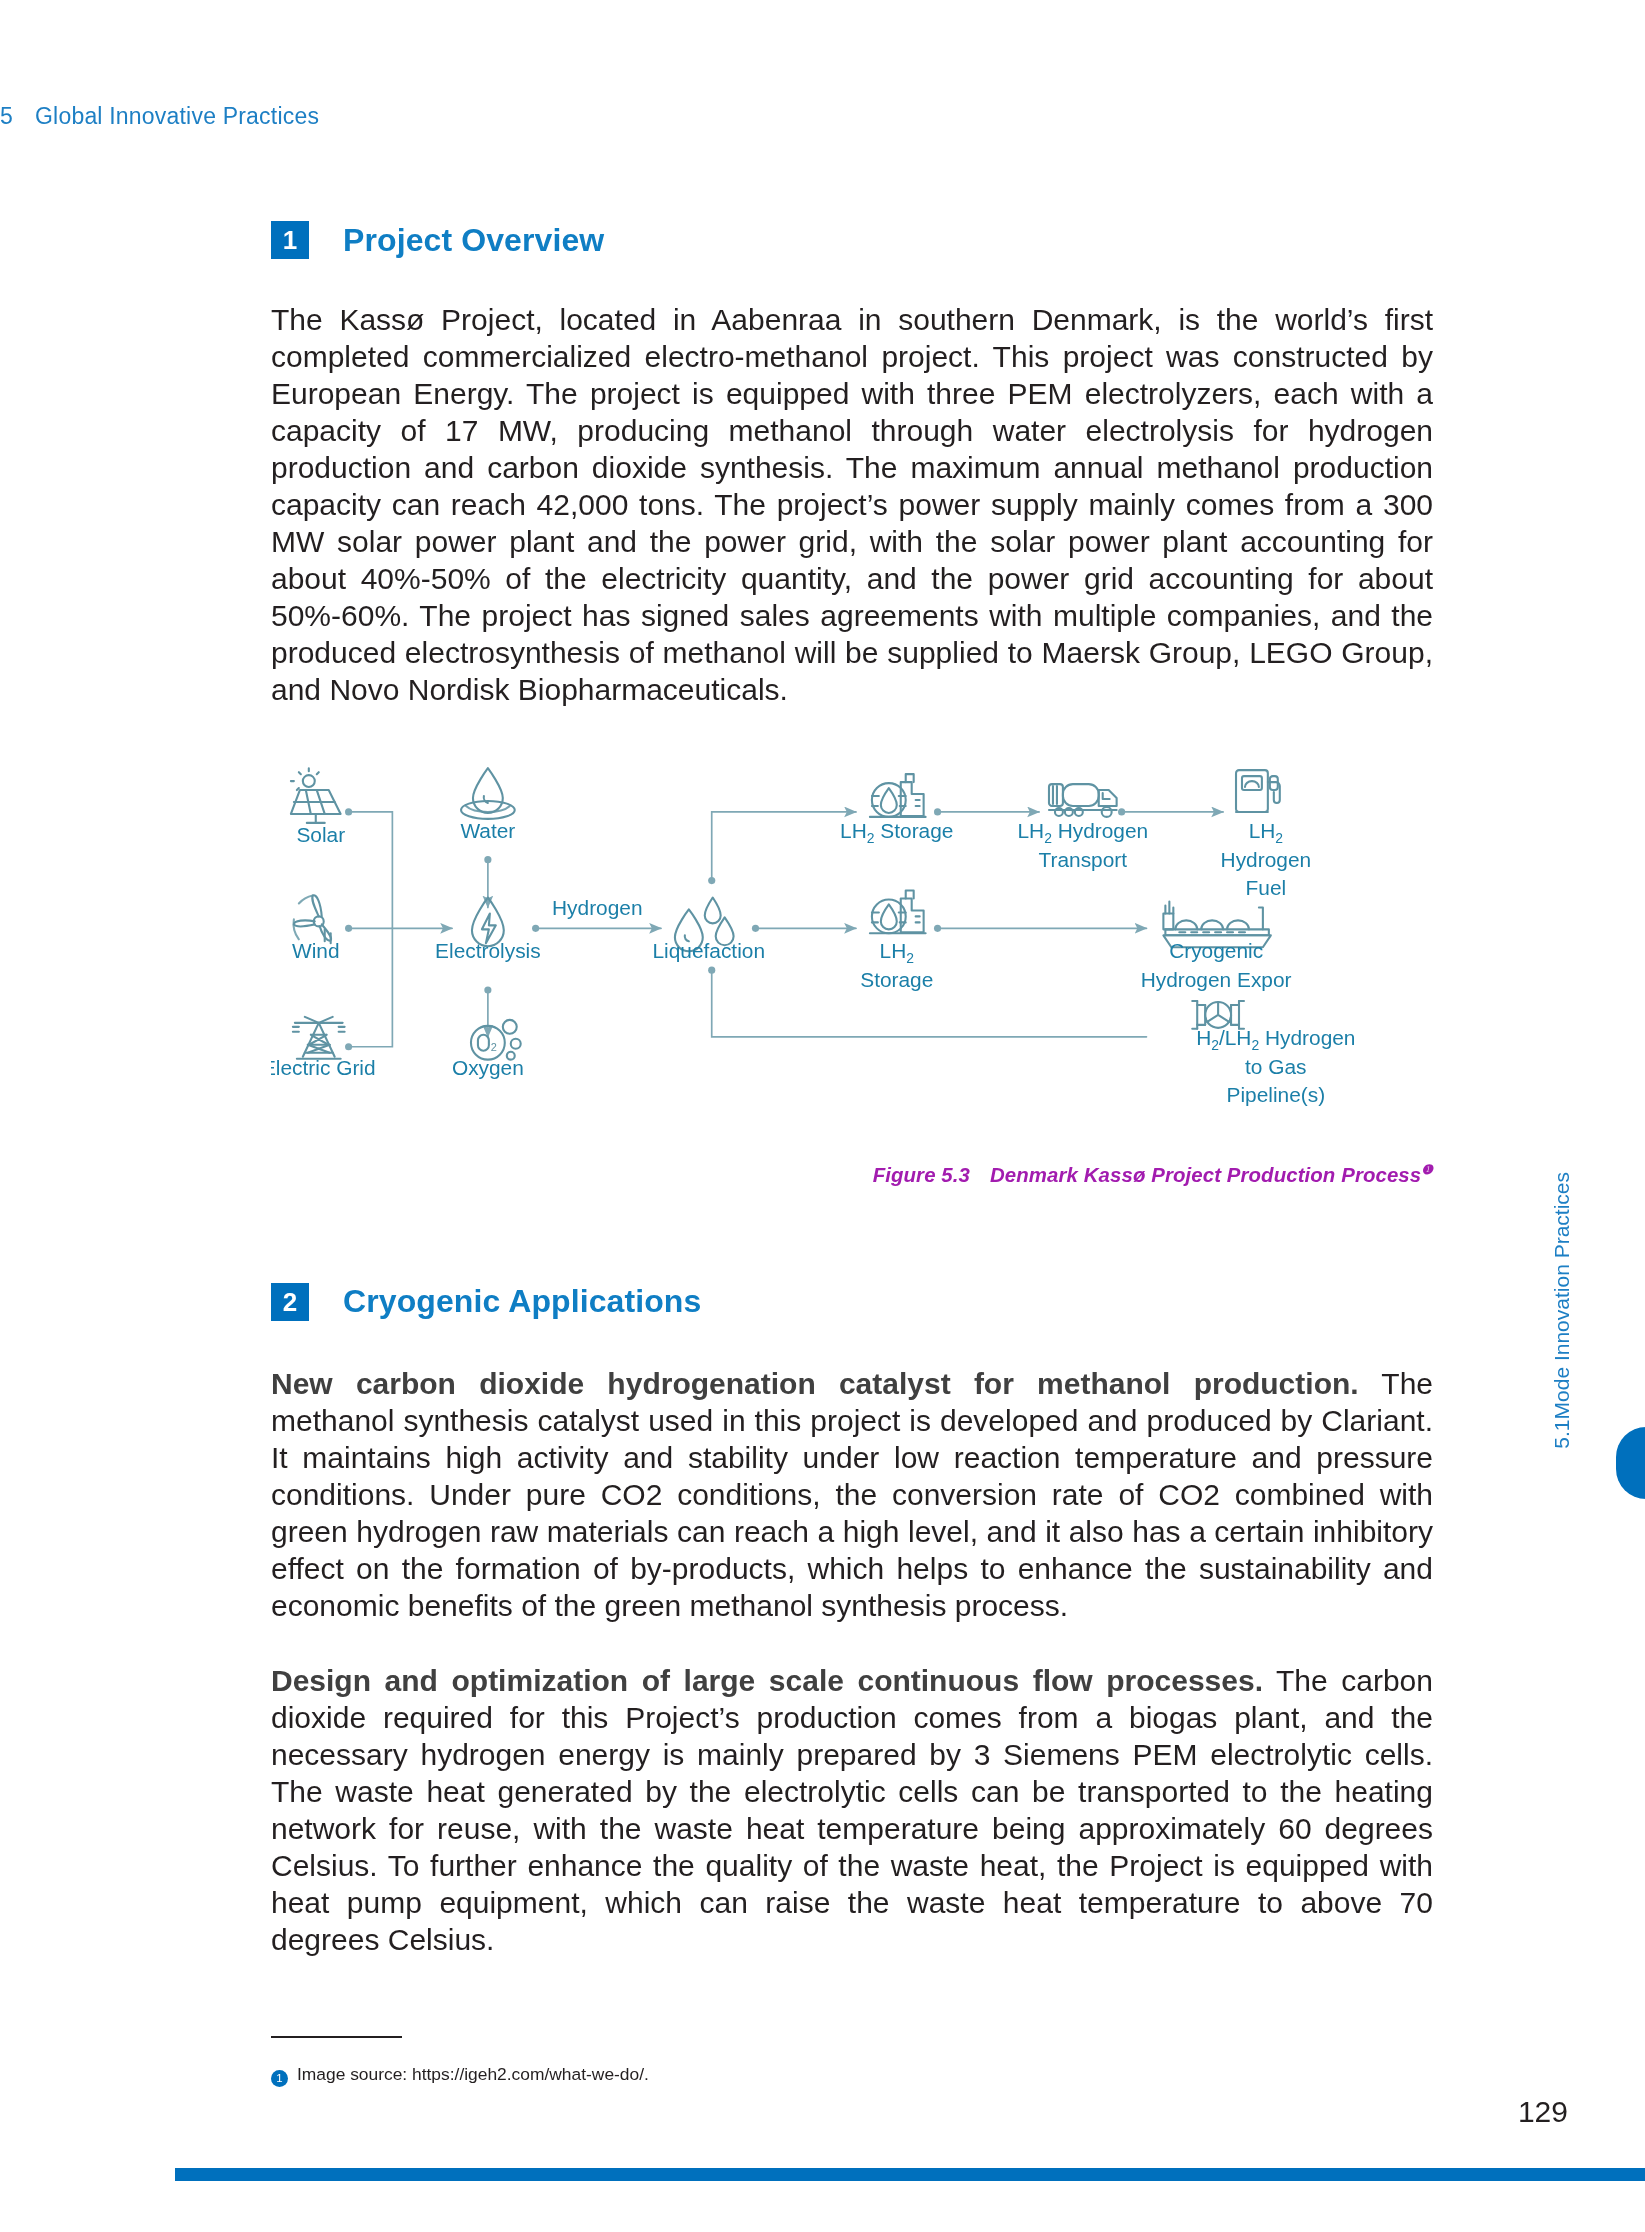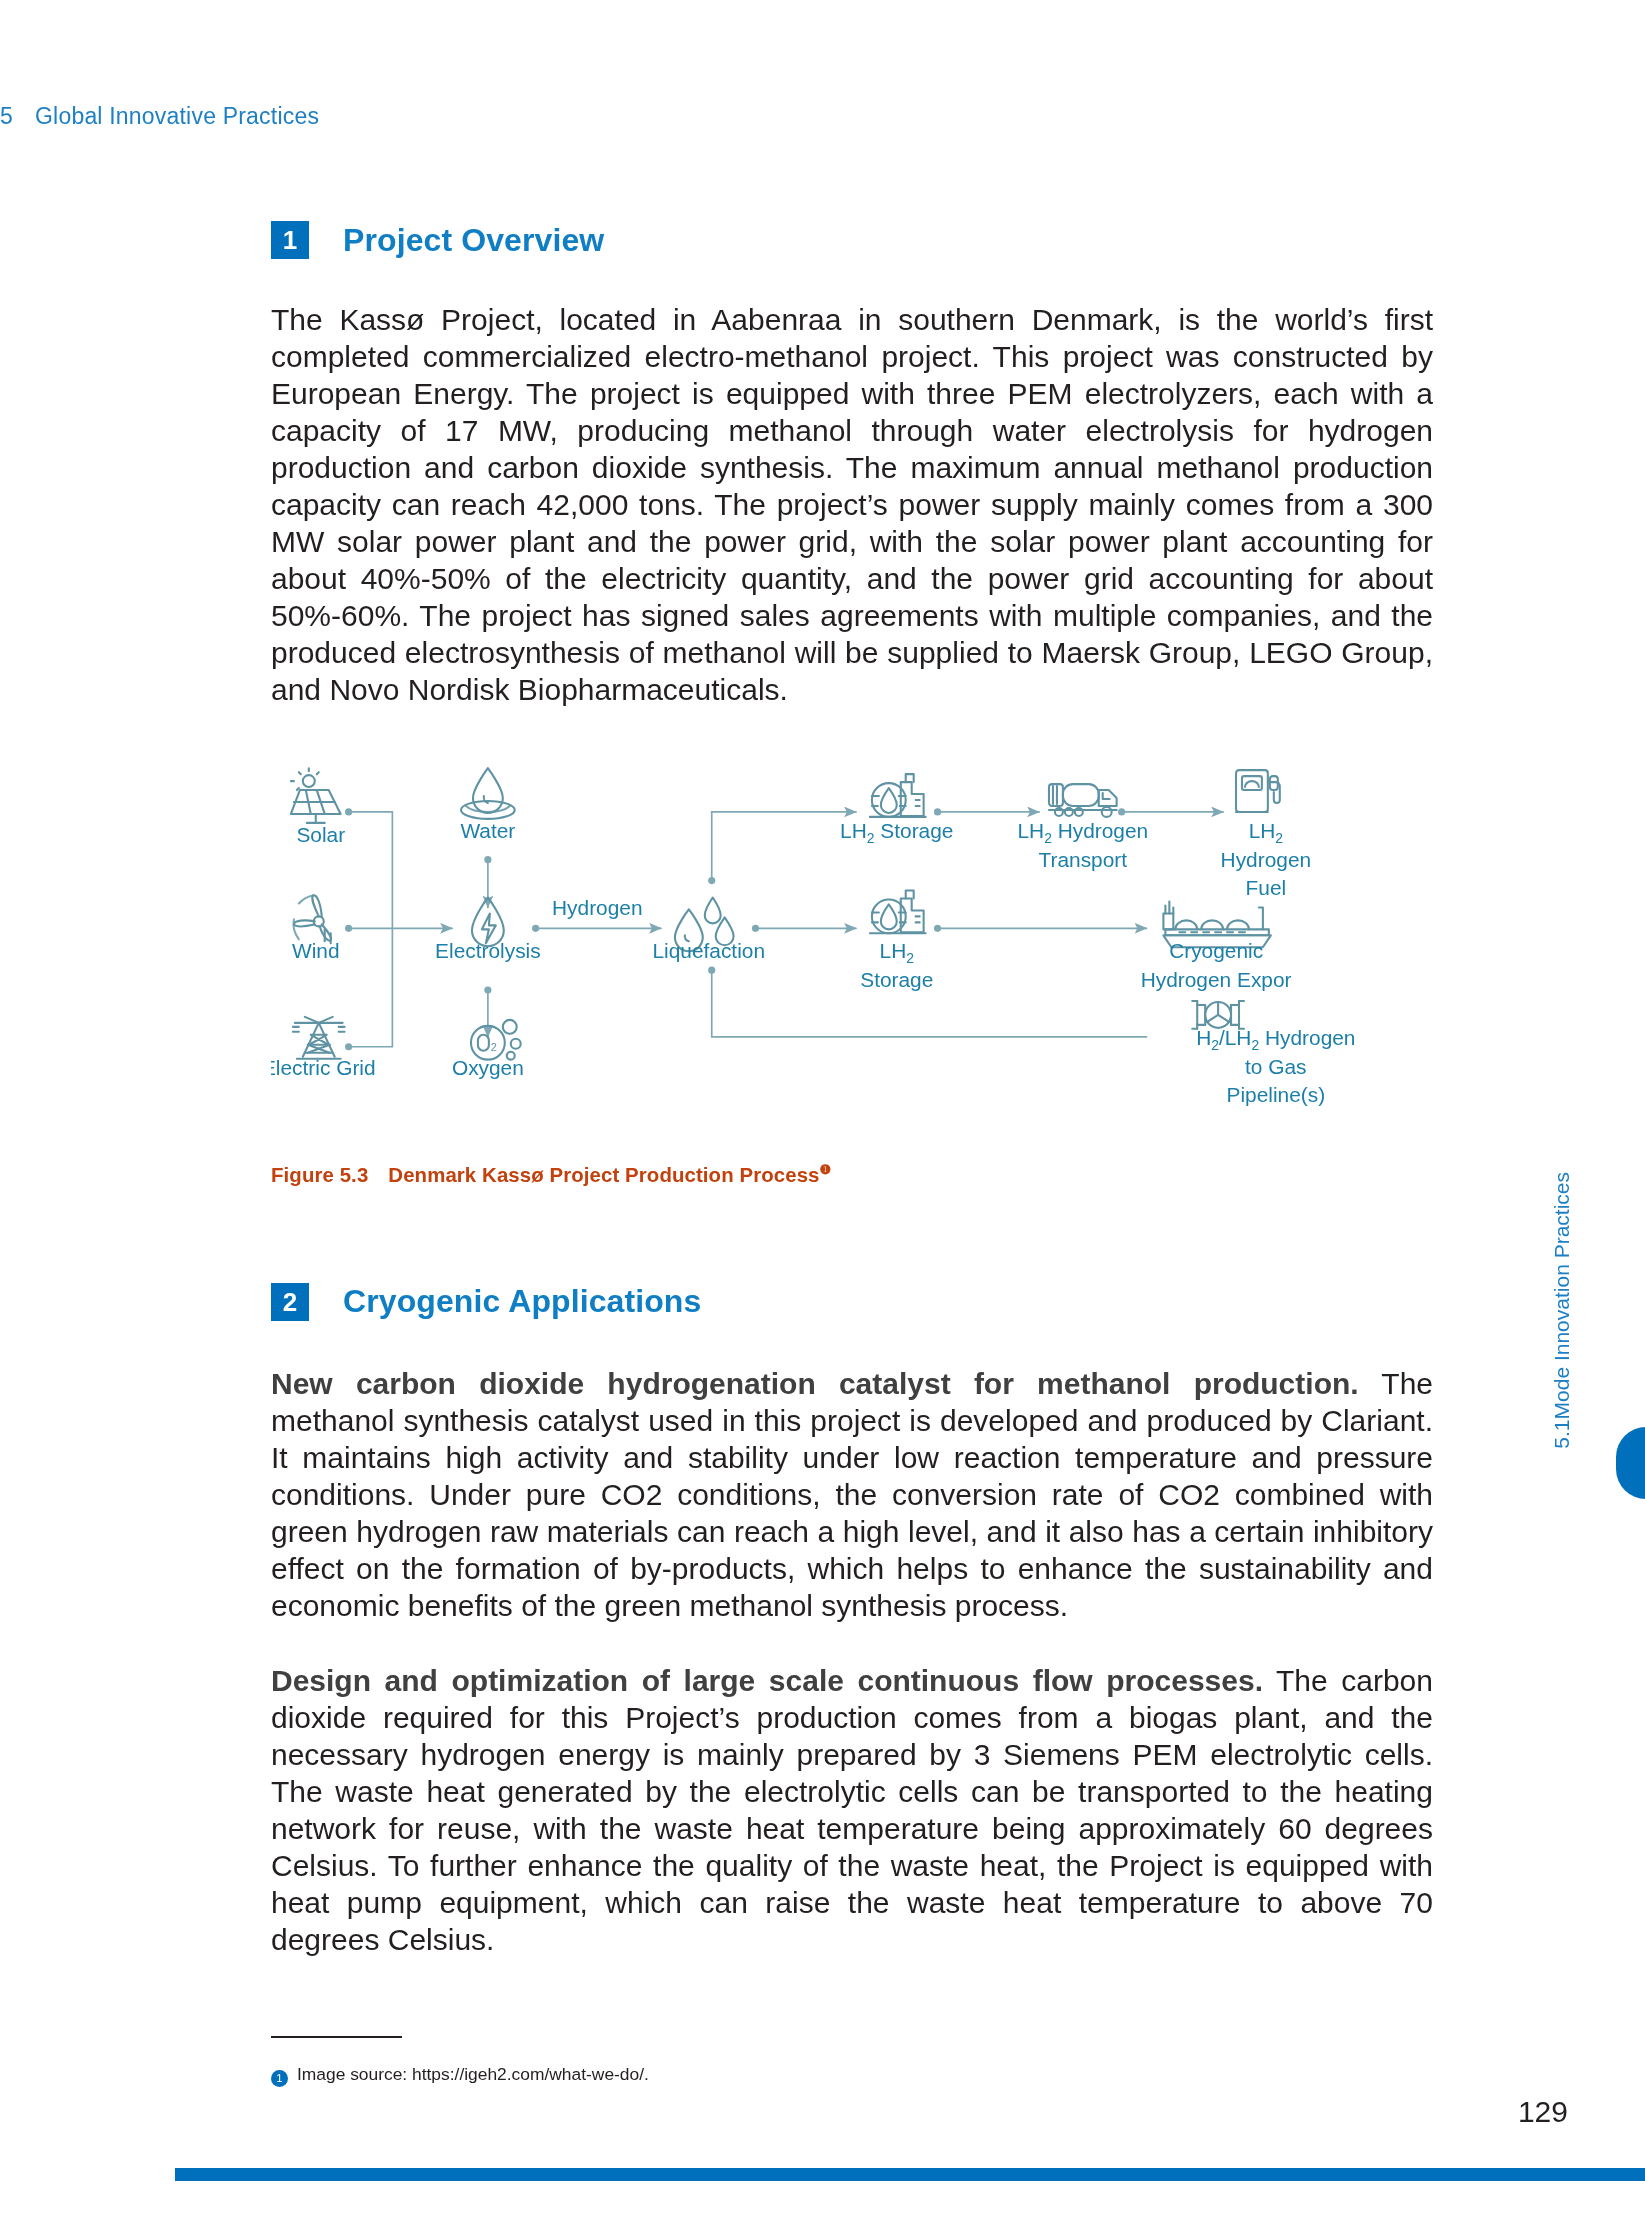--- a/index.html
+++ b/index.html
@@ -38,22 +38,23 @@
   p.body {
     color: #231f20; font-size: 30px; line-height: 37px;
     text-align: justify; text-justify: inter-word;
   }
   p.body .lead { color: #404040; font-weight: bold; }
 
   
   .figure { position: relative; width: 1162px; height: 478px; }
   .figure svg { position: absolute; left: 0; top: 0; }
   .fig-cap {
-    text-align: left; color: #c2410c; font-size: 20.4px; font-weight: bold;
+    text-align: right; color: #a21caf; font-size: 20.4px; font-weight: bold;
     letter-spacing: 0.1px;
+    font-style: italic;
   }
   .fig-cap .gap { display: inline-block; width: 20px; }
   .fig-cap sup { font-size: 13px; vertical-align: super; }
 
   
   .fn-rule { width: 131px; height: 2px; background: #231f20; }
   .footnote {
     margin-top: 26px; color: #231f20; font-size: 17.4px;
     display: flex; align-items: baseline; gap: 9px;
   }

